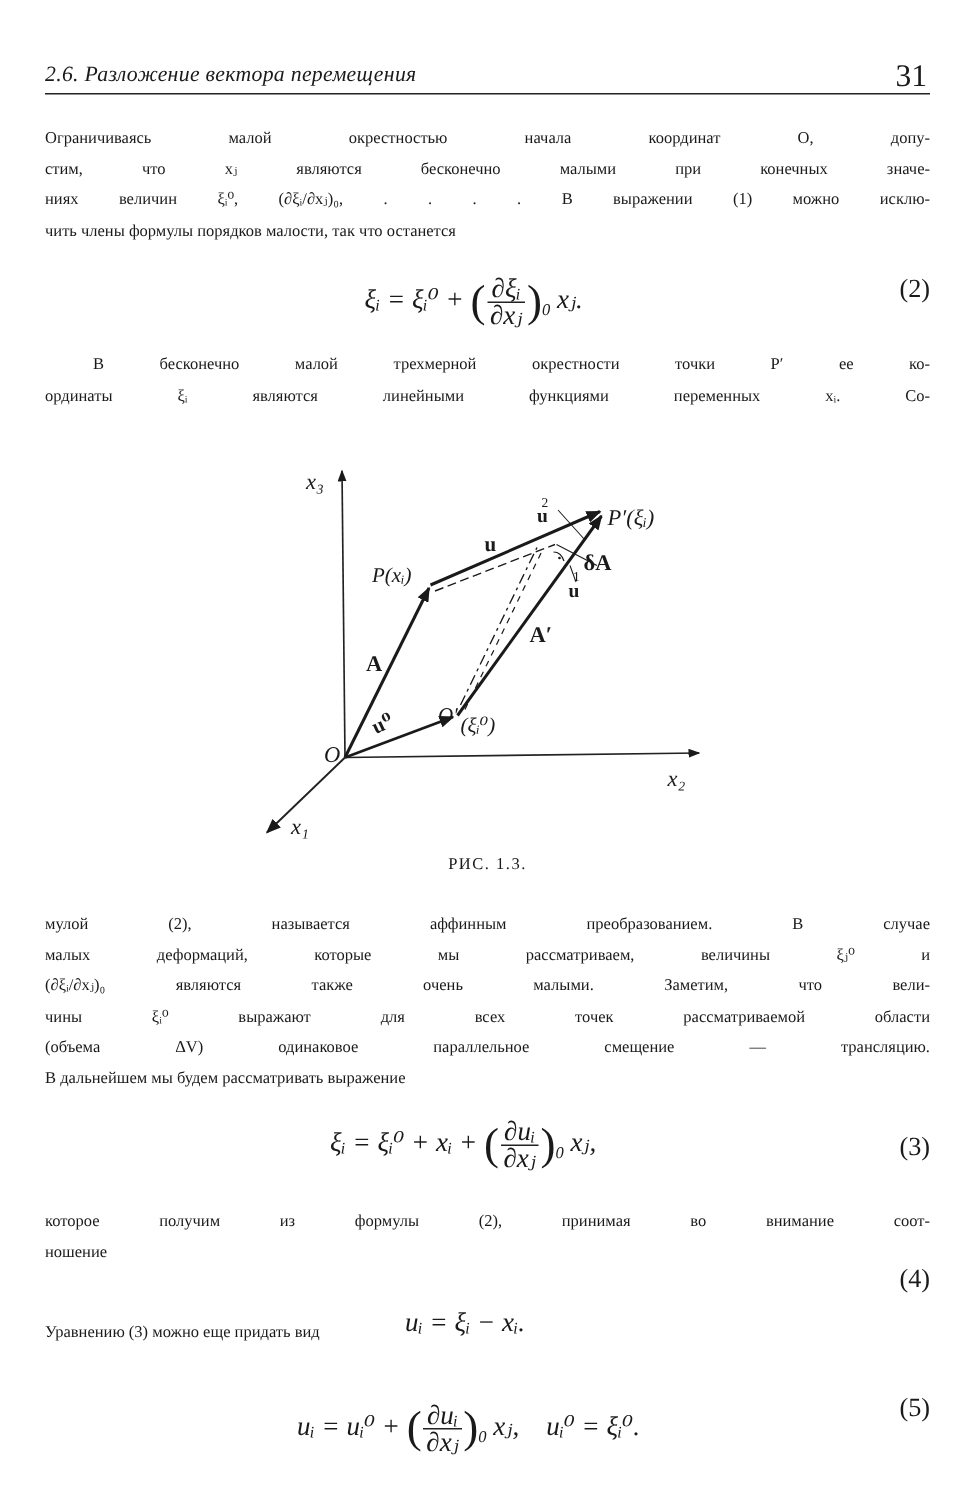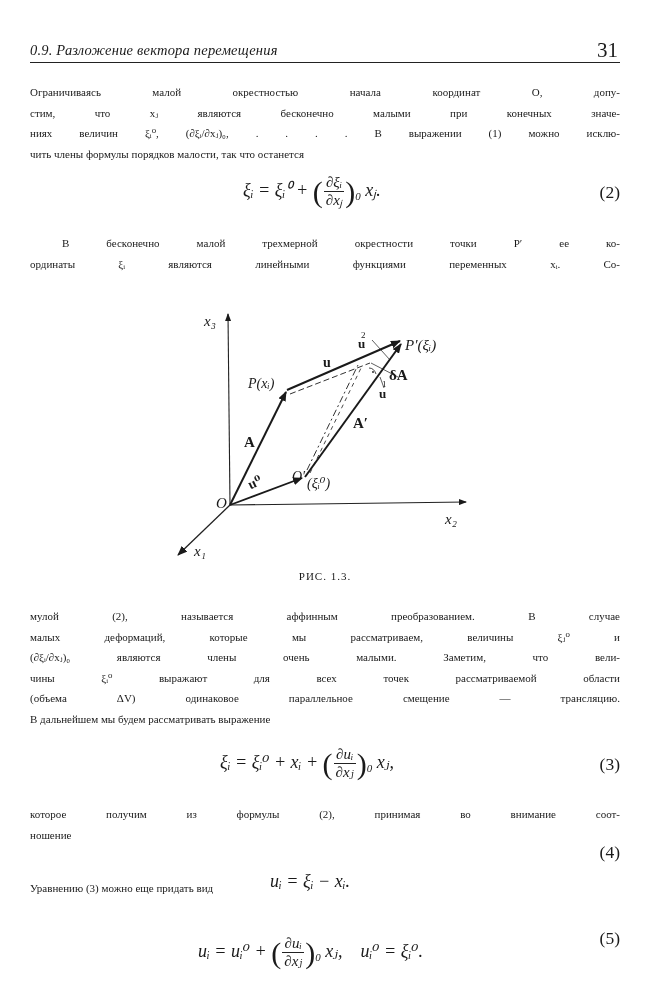--- a/index.html
+++ b/index.html
@@ -11,45 +11,45 @@
   .header .pnum { position:absolute; right:2px; top:-2px; font-size:21px; }
   .para { position:absolute; left:30px; width:590px; font-size:11px; line-height:20.5px;
           text-align:justify; }
   .para .line { display:block; white-space:nowrap; text-align:justify; text-align-last:justify; }
   .para .line.last { text-align-last:left; }
   .indent { padding-left:32px; }
   .eq { position:absolute; left:0; width:650px; height:40px; font-size:18px; }
   .eq .body { position:absolute; top:0; white-space:nowrap; font-style:italic; }
   .eq .num { position:absolute; right:30px; font-size:17.5px; }
   sub, sup { font-size:11px; }
-  .frac { display:inline-block; vertical-align:middle; text-align:center; font-size:15px; line-height:17px; margin:0 1px; }
+  .frac { display:inline-block; vertical-align:middle; text-align:center; font-size:18px; line-height:17px; margin:0 1px; }
   .frac .n { display:block; border-bottom:1px solid #222; padding:0 2px; }
   .frac .d { display:block; padding:0 2px; }
   .paren { font-size:30px; font-style:normal; vertical-align:middle; font-weight:200; }
   .caption { position:absolute; left:0; width:650px; top:570px; text-align:center;
              font-size:11px; letter-spacing:1px; }
   svg text { font-family:"Liberation Serif","DejaVu Serif",serif; }
 </style>
 </head>
 <body>
 
 <div class="header">
-  <span class="title">0.9. Разложение вектора перемещения</span>
+  <span class="title">2.6. Разложение вектора перемещения</span>
   <span class="pnum">31</span>
 </div>
 
 <div class="para" style="top:82px;">
   <span class="line">Ограничиваясь малой окрестностью начала координат O, допу-</span>
   <span class="line">стим, что xⱼ являются бесконечно малыми при конечных значе-</span>
   <span class="line">ниях величин ξᵢ⁰, (∂ξᵢ/∂xⱼ)₀, . . . . В выражении (1) можно исклю-</span>
   <span class="line last">чить члены формулы порядков малости, так что останется</span>
 </div>
 
 <div class="eq" style="top:168px;">
-  <span class="body" style="left:243px;top:6px;font-family:Liberation Serif, serif;">
+  <span class="body" style="left:243px;top:16px;">
     <span>ξᵢ = ξᵢ⁰ +</span>
     <span class="paren">(</span><span class="frac"><span class="n">∂ξᵢ</span><span class="d">∂xⱼ</span></span><span class="paren">)</span><sub>0</sub>
     <span>xⱼ.</span>
   </span>
   <span class="num" style="top:14px;">(2)</span>
 </div>
 
 <div class="para" style="top:233px;">
   <span class="line indent">В бесконечно малой трехмерной окрестности точки P′ ее ко-</span>
   <span class="line">ординаты ξᵢ являются линейными функциями переменных xᵢ. Со-</span>
@@ -106,21 +106,21 @@
     <text x="382" y="387" font-size="9">1</text>
     <text x="358" y="348" font-size="13" font-weight="bold">u</text>
     <text x="361" y="338" font-size="9">2</text>
   </g>
 </svg>
 <div class="caption">РИС. 1.3.</div>
 
 <div class="para" style="top:606px;">
   <span class="line">мулой (2), называется аффинным преобразованием. В случае</span>
   <span class="line">малых деформаций, которые мы рассматриваем, величины ξⱼ⁰ и</span>
-  <span class="line">(∂ξᵢ/∂xⱼ)₀ являются члены очень малыми. Заметим, что вели-</span>
+  <span class="line">(∂ξᵢ/∂xⱼ)₀ являются также очень малыми. Заметим, что вели-</span>
   <span class="line">чины ξᵢ⁰ выражают для всех точек рассматриваемой области</span>
   <span class="line">(объема ΔV) одинаковое параллельное смещение — трансляцию.</span>
   <span class="line last">В дальнейшем мы будем рассматривать выражение</span>
 </div>
 
 <div class="eq" style="top:740px;">
   <span class="body" style="left:220px;top:6px;">
     <span>ξᵢ = ξᵢ⁰ + xᵢ +</span>
     <span class="paren">(</span><span class="frac"><span class="n">∂uᵢ</span><span class="d">∂xⱼ</span></span><span class="paren">)</span><sub>0</sub>
     <span>xⱼ,</span>

